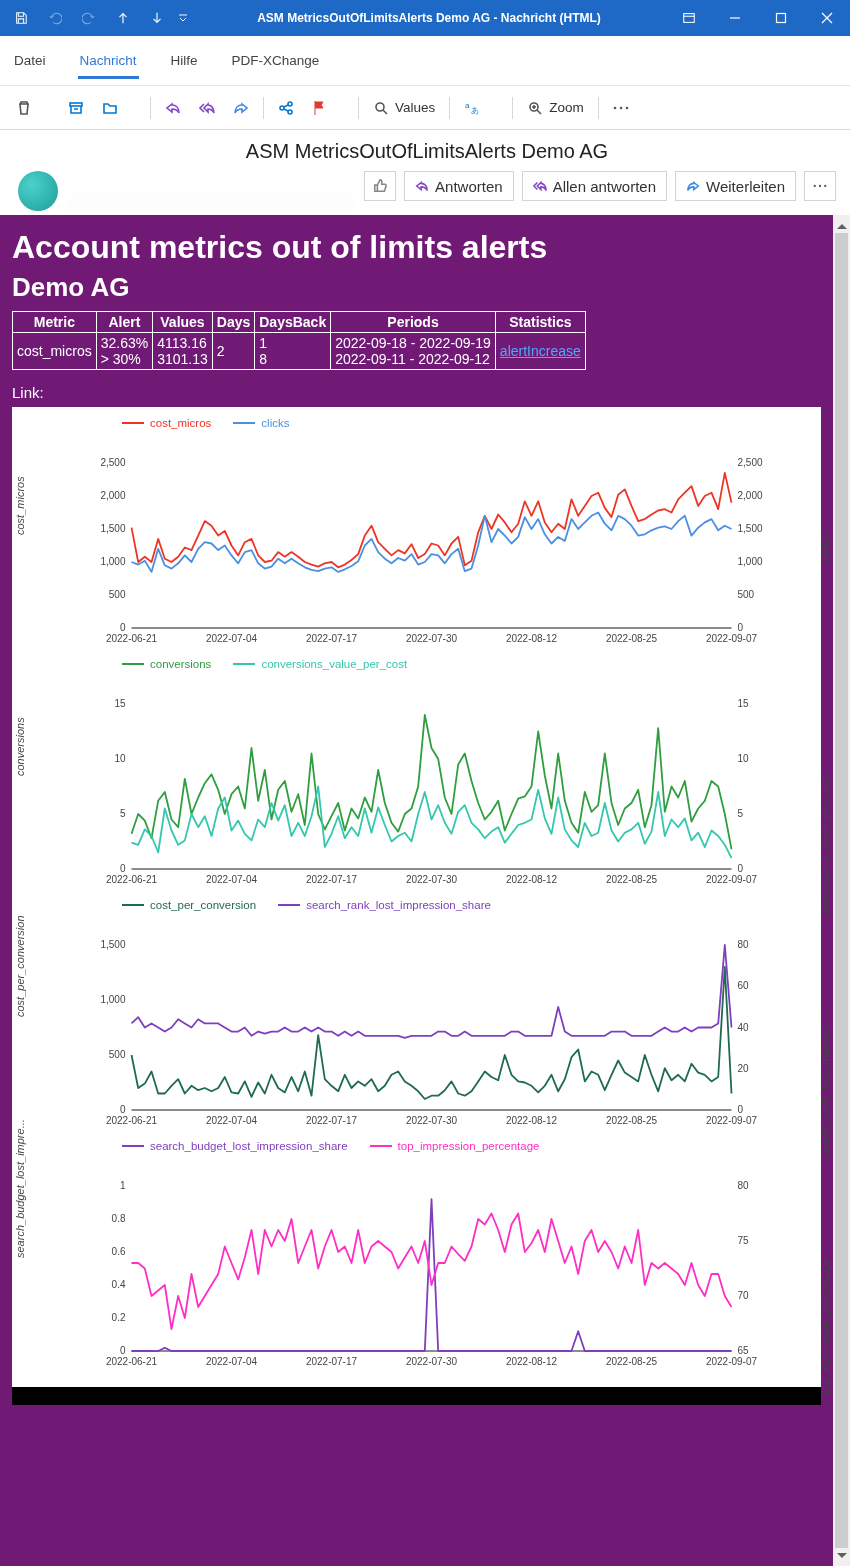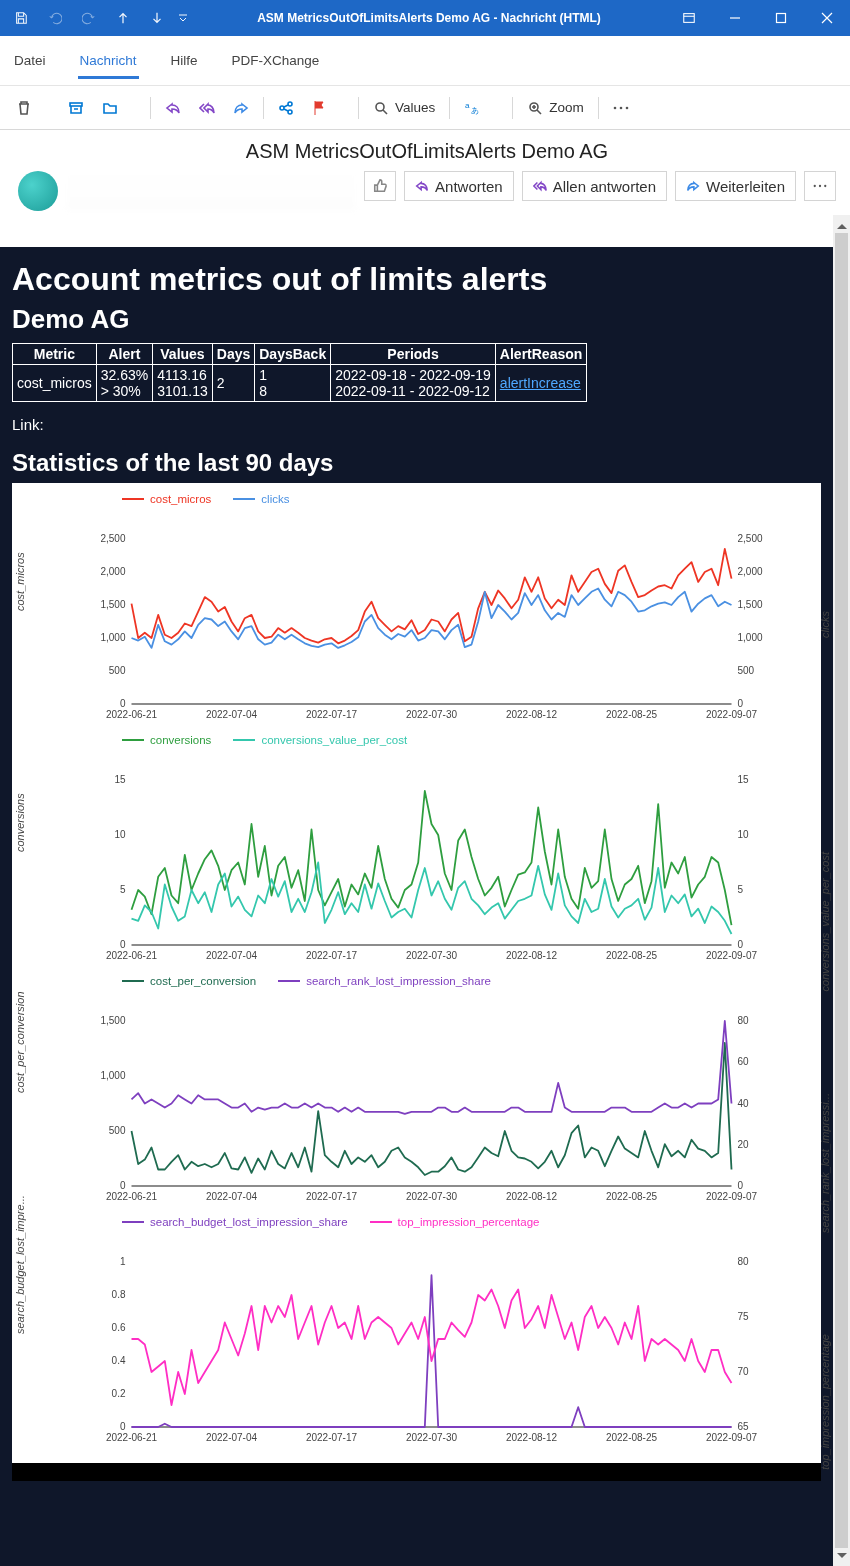--- a/index.html
+++ b/index.html
@@ -41,21 +41,21 @@
   .read-header .abtn { border: 1px solid #d4d4d4; background: #fff; height: 30px; display: flex; align-items: center; gap: 6px; padding: 0 10px; font-size: 15px; color: #333; }
   .read-header .abtn.small { padding: 0 8px; }
   .read-header .abtn svg { width: 14px; height: 14px; fill: none; stroke-width: 1.8; }
   .read-header .reply svg   { stroke: #8347c7; }
   .read-header .replyall svg{ stroke: #8347c7; }
   .read-header .fwd svg     { stroke: #3c8ae6; }
   .read-header .like svg    { stroke: #888; }
 
   
   .bodywrap { flex: 1; display: flex; min-height: 0; }
-  .mailbody { flex: 1; background: #0f172a; color: #fff; padding: 14px 12px; overflow: hidden; margin-top: 32px; }
+  .mailbody { flex: 1; background: #701a75; color: #fff; padding: 14px 12px; overflow: hidden; }
   .sbwrap { width: 17px; background: #f0f0f0; display: flex; flex-direction: column; align-items: stretch; }
   .sbwrap .sq { height: 17px; display: flex; align-items: center; justify-content: center; }
   .sbwrap .tri { border: 5px solid transparent; }
   .sbwrap .up .tri { border-bottom-color: #606060; }
   .sbwrap .dn .tri { border-top-color: #606060; }
   .sbwrap .thumb { flex: 1; margin: 1px 2px; background: #cdcdcd; }
 
   .mailbody h1 { font-size: 32px; font-weight: 700; margin-bottom: 6px; }
   .mailbody h2 { font-size: 26px; font-weight: 700; margin-bottom: 8px; }
   .mailbody h3 { font-size: 24px; font-weight: 700; margin: 16px 0 4px 0; }
@@ -303,37 +303,36 @@
 
     <table>
       <tbody>
           <tr id="thdr">
             <th>Metric</th>
             <th>Alert</th>
             <th>Values</th>
             <th>Days</th>
             <th>DaysBack</th>
             <th>Periods</th>
-            <th>AlertReason</th>
+            <th>Statistics</th>
           </tr>
       <tr>
         <td class="left">cost_micros</td>
         <td class="left"><span>32.63%</span><br><span>&gt; 30%</span></td>
         <td class="left"><span>4113.16</span><br><span>3101.13</span></td>
         <td>2</td>
         <td><span>1</span><br><span>8</span></td>
         <td class="left"><span>2022-09-18 - 2022-09-19</span><br><span>2022-09-11 - 2022-09-12</span></td>
         <td><a href="#">alertIncrease</a></td>
       </tr>
     </tbody>
       </table>
 
     <div class="linklbl">Link:</div>
 
-    <h3>Statistics of the last 90 days</h3>
 
     <div class="chartcard" id="charts">
         <div class="chart">
           <div class="legend">
             <span style="color: rgb(238, 53, 36);"><i></i>cost_micros</span>
             <span style="color: rgb(74, 144, 226);"><i></i>clicks</span>
           </div>
           <div class="ylabel">cost_micros</div>
           <div class="ylabelR">clicks</div>
           <svg viewBox="0 0 750 235">

